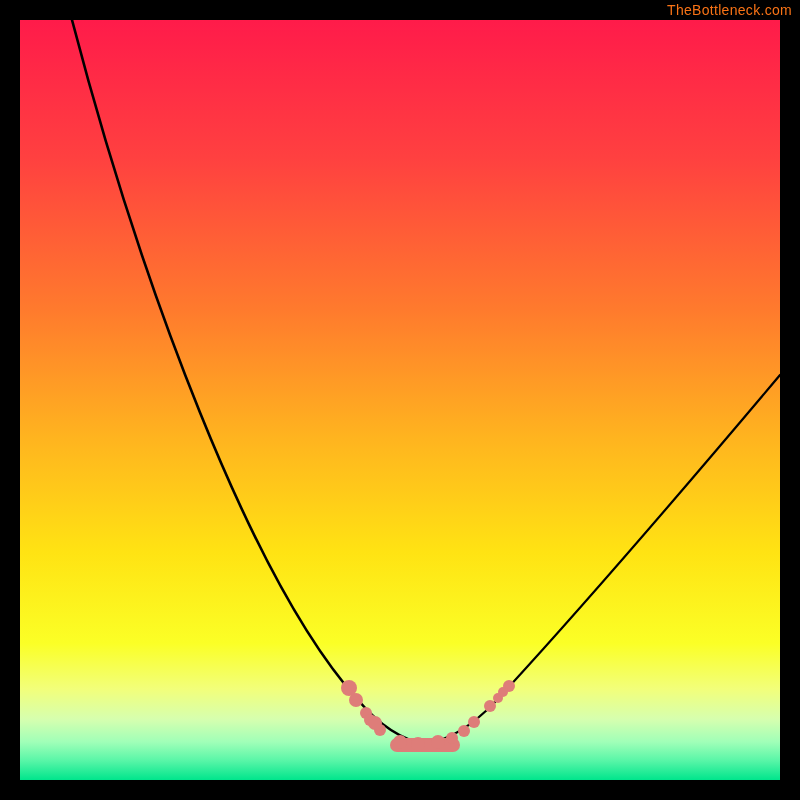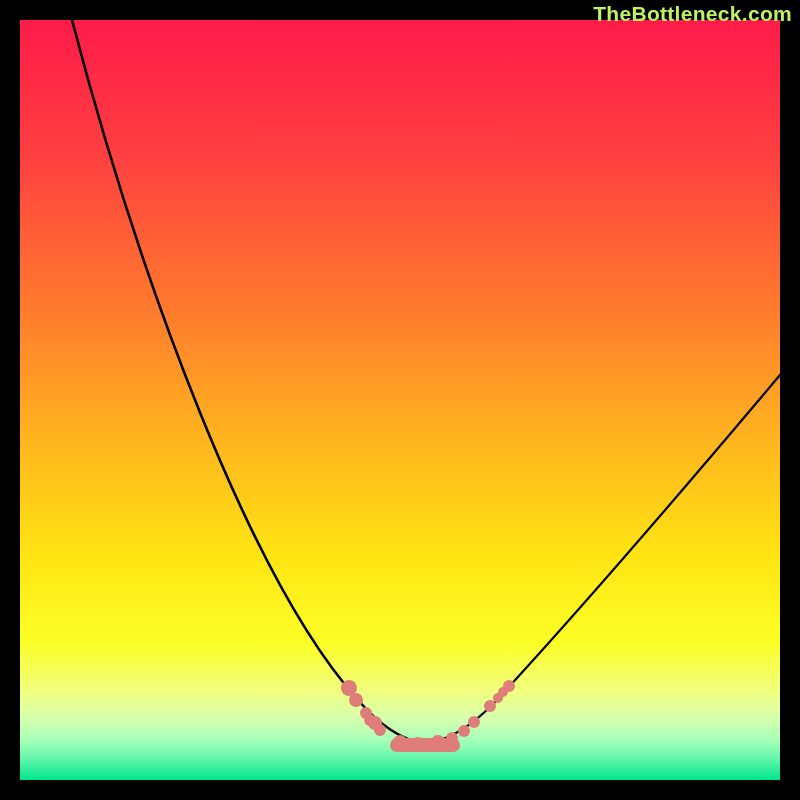--- a/index.html
+++ b/index.html
@@ -30,24 +30,24 @@
     position: absolute;
     left: 0;
     top: 0;
     width: 760px;
     height: 760px;
   }
   .watermark {
     position: absolute;
     top: 2px;
     right: 8px;
-    color: #bef264;
-    font-size: 21px;
+    color: #f97316;
+    font-size: 14px;
     letter-spacing: 0.3px;
-    font-weight: 700;
+    font-weight: 400;
     font-family: Arial, Helvetica, sans-serif;
   }
   .markers circle {
     fill: #de7d79;
   }
   .markers rect {
     fill: #de7d79;
   }
 </style>
 </head>

